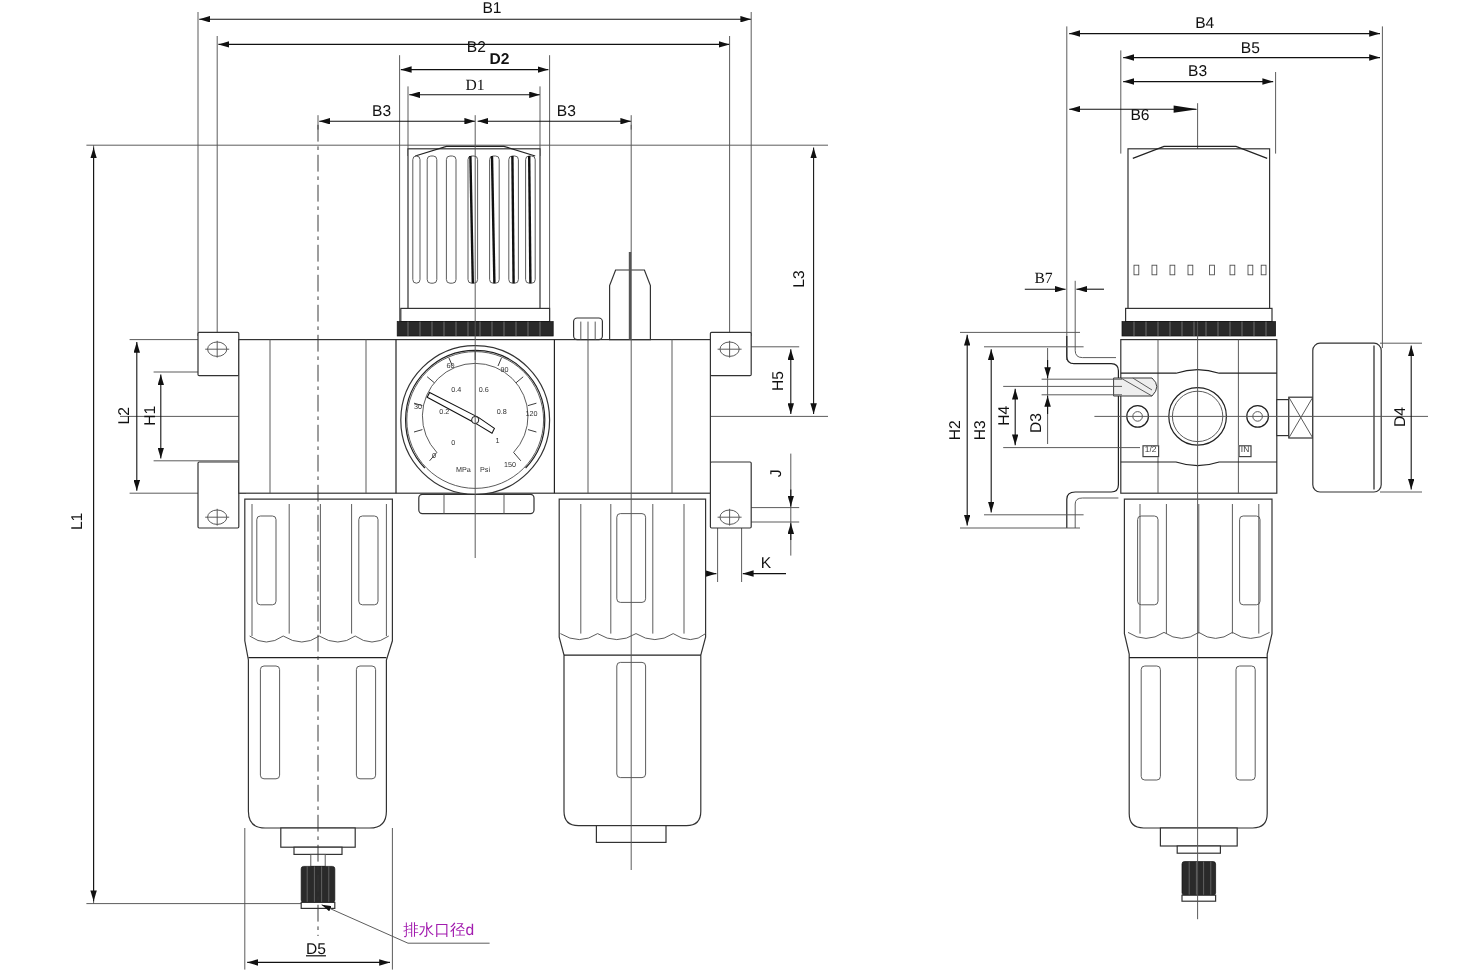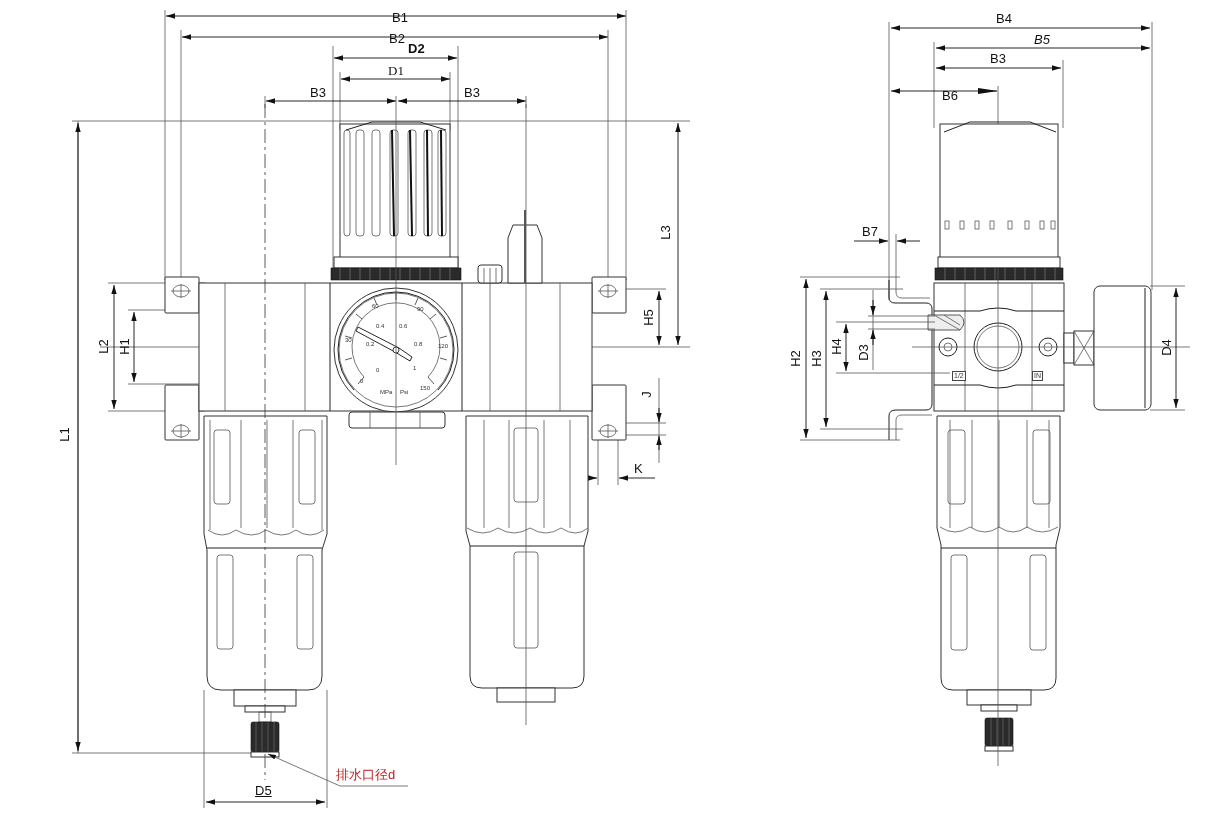--- a/index.html
+++ b/index.html
@@ -10,21 +10,21 @@
   .thin { stroke: #555; stroke-width: 0.8; fill: none; }
   .body { stroke: #333; stroke-width: 1; fill: #fff; }
   .center { stroke: #333; stroke-width: 0.8; stroke-dasharray: 14 4 3 4; fill: none; }
   .dark { fill: #2a2a2a; stroke: #111; stroke-width: 0.6; }
   .dim { stroke: #111; stroke-width: 0.9; fill: none; }
   .arrow { fill: #111; }
   .lbl { position: absolute; font-size: 13px; color: #111; line-height: 1; white-space: nowrap; }
   .vlbl { position: absolute; font-size: 13px; color: #111; line-height: 1; white-space: nowrap; transform: rotate(-90deg); transform-origin: center center; }
   .gtxt { position: absolute; font-size: 6px; color: #333; line-height: 1; }
   .tag { position: absolute; font-size: 7px; color: #333; border: 1px solid #444; padding: 0 1px; line-height: 8px; background:#fff; }
-  .note { position: absolute; font-size: 13px; color: #b91c1c; text-align: right; }
+  .note { position: absolute; font-size: 13px; color: #a21caf; text-align: right; }
 </style>
 </head>
 <body>
 
 <div id="stage">
 <svg width="1228" height="816" viewBox="0 0 1228 816">
   <defs>
     <marker id="ar" viewBox="0 0 10 6" refX="10" refY="3" markerWidth="10" markerHeight="6" orient="auto-start-reverse">
       <path d="M0,0 L10,3 L0,6 z" class="arrow"></path>
     </marker>
@@ -332,21 +332,21 @@
           <line x1="991" y1="718" x2="991" y2="746"></line>
           <line x1="997" y1="718" x2="997" y2="746"></line>
           <line x1="1003" y1="718" x2="1003" y2="746"></line>
           <line x1="1009" y1="718" x2="1009" y2="746"></line>
         </g>
     <rect class="body" x="985" y="746" width="28" height="5"></rect>
     <line class="thin" x1="998" y1="268" x2="998" y2="766"></line>
   </g>
 </svg>
 
-<span class="lbl" style="left:392px;top:0px;margin-top:11px;">B1</span>
+<span class="lbl" style="left:402px;top:0px;">B1</span>
 <span class="lbl" style="left:389px;top:32px;">B2</span>
 <span class="lbl" style="left:408px;top:42px;font-weight:bold;">D2</span>
 <span class="lbl" style="left:388px;top:64px;font-family:Liberation Serif, serif;">D1</span>
 <span class="lbl" style="left:310px;top:86px;">B3</span>
 <span class="lbl" style="left:464px;top:86px;">B3</span>
 <span class="vlbl" style="left:57px;top:428px;">L1</span>
 <span class="vlbl" style="left:96px;top:340px;">L2</span>
 <span class="vlbl" style="left:116px;top:340px;">H1</span>
 <span class="vlbl" style="left:658px;top:226px;">L3</span>
 <span class="vlbl" style="left:640px;top:311px;">H5</span>
@@ -364,24 +364,24 @@
 <span class="gtxt" style="left:376px;top:367px;">0</span>
 <span class="gtxt" style="left:366px;top:341px;">0.2</span>
 <span class="gtxt" style="left:376px;top:323px;">0.4</span>
 <span class="gtxt" style="left:399px;top:323px;">0.6</span>
 <span class="gtxt" style="left:414px;top:341px;">0.8</span>
 <span class="gtxt" style="left:413px;top:365px;">1</span>
 <span class="gtxt" style="left:380px;top:389px;">MPa</span>
 <span class="gtxt" style="left:400px;top:389px;">Psi</span>
 
 <span class="lbl" style="left:996px;top:12px;">B4</span>
-<span class="lbl" style="left:1034px;top:33px;font-style:italic;">B5</span>
+<span class="lbl" style="left:1034px;top:33px;">B5</span>
 <span class="lbl" style="left:990px;top:52px;">B3</span>
 <span class="lbl" style="left:942px;top:89px;">B6</span>
-<span class="lbl" style="left:862px;top:225px;">B7</span>
+<span class="lbl" style="left:862px;top:225px;font-family:Liberation Serif, serif;">B7</span>
 <span class="vlbl" style="left:787px;top:352px;">H2</span>
 <span class="vlbl" style="left:808px;top:352px;">H3</span>
 <span class="vlbl" style="left:828px;top:340px;">H4</span>
 <span class="vlbl" style="left:855px;top:346px;">D3</span>
 <span class="vlbl" style="left:1158px;top:341px;">D4</span>
 <span class="tag" style="left:952px;top:371px;">1/2</span>
 <span class="tag" style="left:1032px;top:371px;">IN</span>
 </div>
 
 </body></html>

